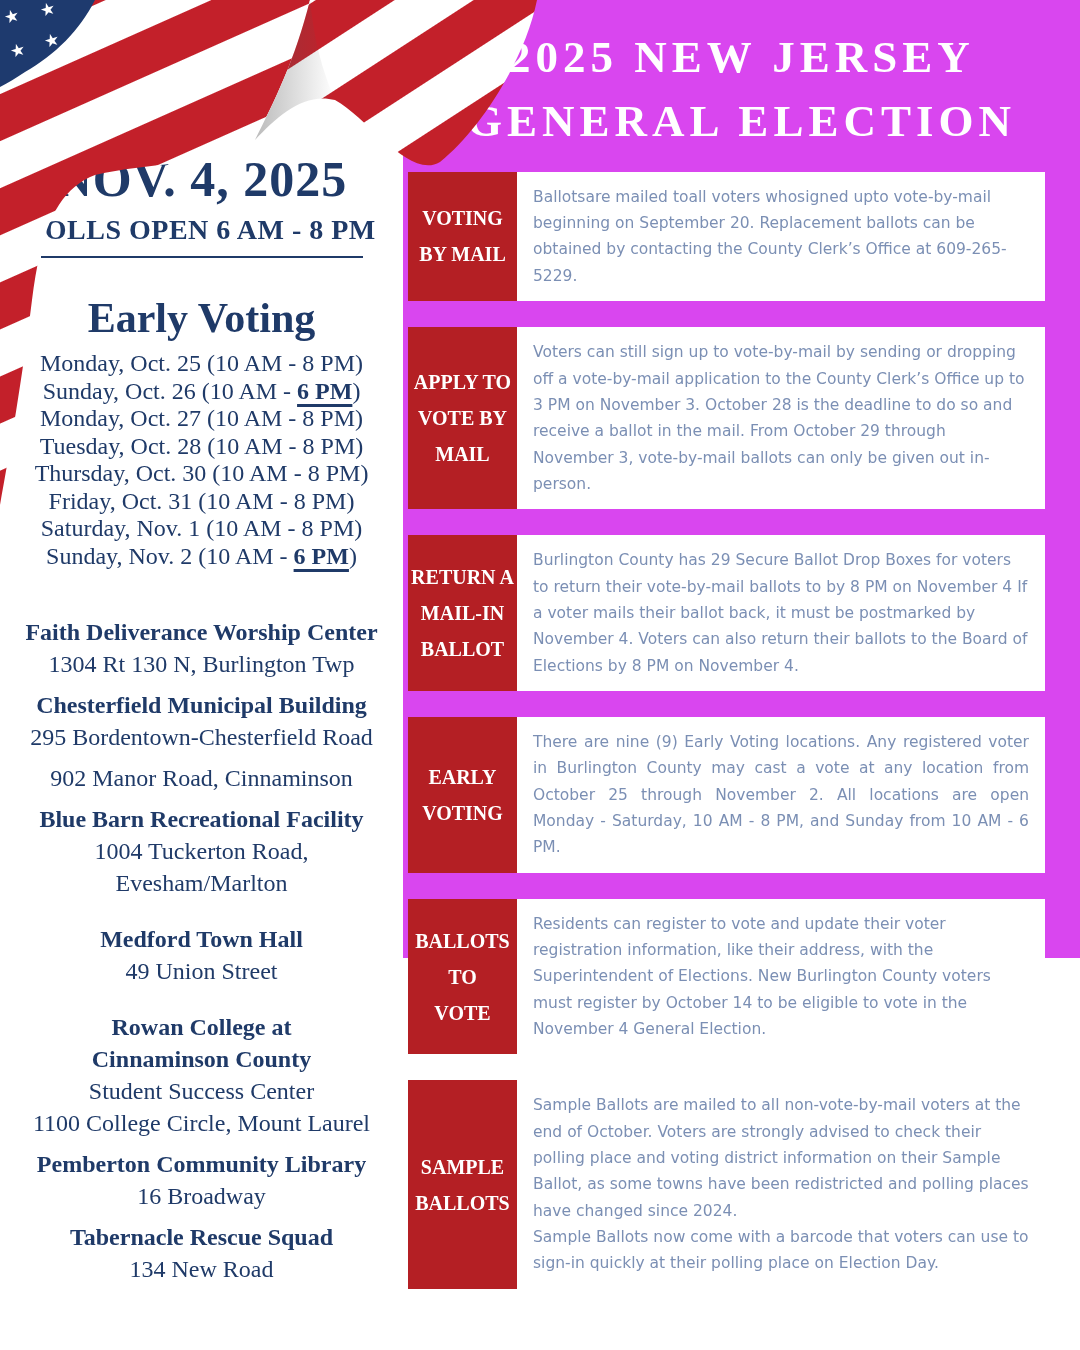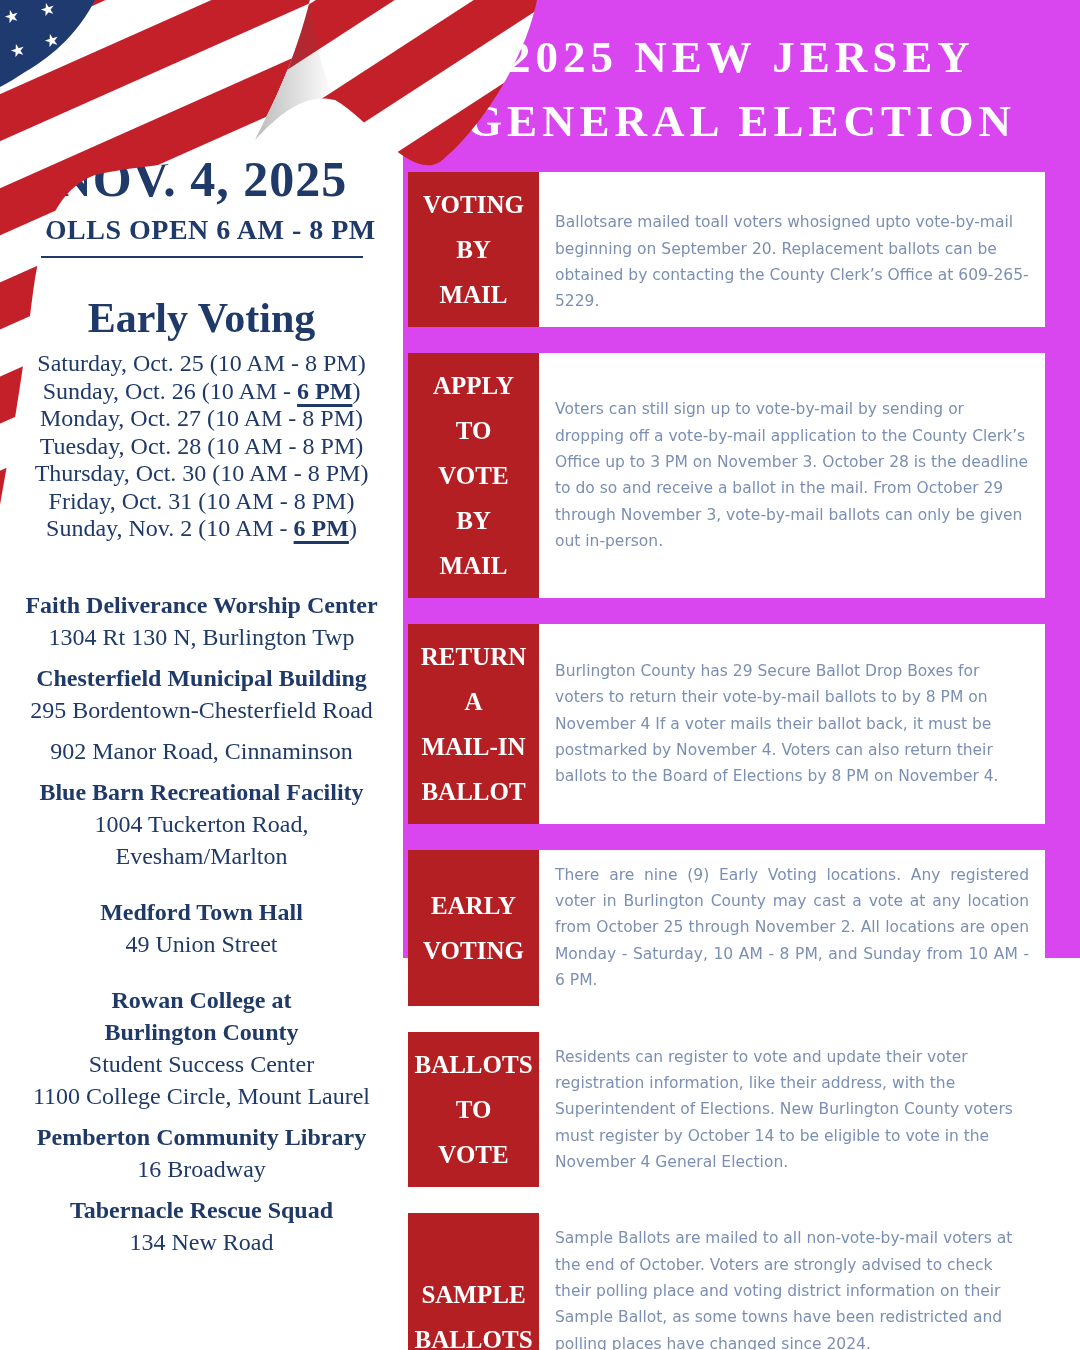--- a/index.html
+++ b/index.html
@@ -4,23 +4,23 @@
 <style>
   html,body{margin:0;padding:0;background:#e8e8e8;}
   .poster{position:relative;width:1080px;height:1350px;background:#ffffff;overflow:hidden;
           font-family:"Liberation Serif",serif;}
   
   .right-panel{position:absolute;left:403px;top:0;width:677px;height:958px;background:#d946ef;z-index:1;}
   .main-title{color:#ffffff;font-weight:bold;font-size:45px;letter-spacing:5px;text-align:center;
               margin:26px 8px 0;line-height:1.42;}
   .rows{margin:18px 35px 0 5px;}
   .info-row{display:flex;margin-bottom:26px;}
-  .info-label{width:105px;flex:none;background:#b41f24;color:#ffffff;font-weight:bold;font-size:25px;
+  .info-label{width:105px;flex:none;background:#b41f24;color:#ffffff;font-weight:bold;font-size:20px;
               line-height:1.8;display:flex;align-items:center;justify-content:center;text-align:center;
-              white-space:pre-line;padding:10px 13px;}
+              white-space:pre-line;padding:10px 2px;}
   .info-body{flex:1;background:#ffffff;color:#7b8fb4;font-family:"DejaVu Sans",sans-serif;
              font-size:15.5px;line-height:1.7;padding:12px 16px;display:flex;align-items:center;}
   .info-body span{white-space:pre-line;}
   .row-1 .info-body{min-height:78px;align-items:flex-end;}
   .row-2 .info-body{min-height:128px;}
   .row-3 .info-body{min-height:131px;}
   .row-4 .info-body{min-height:106px;}
   .row-4 .info-body span{text-align:justify;}
   .row-5 .info-body{min-height:94px;}
   .row-6 .info-body{min-height:181px;}
@@ -120,26 +120,27 @@
     </div>
   </div>
 
   <div class="left-col">
     <div class="date-h">NOV. 4, 2025</div>
     <div class="polls">POLLS OPEN 6 AM - 8 PM</div>
     <hr class="rule">
     <div class="ev-h">Early Voting</div>
 
     <div class="sched-list">
-      <div class="sched"><span>Saturday, Oct. 25 (10 AM - 8 PM)</span><span class="hl"></span><span></span></div>
+      <div class="sched"><span>Monday, Oct. 25 (10 AM - 8 PM)</span><span class="hl"></span><span></span></div>
       <div class="sched"><span>Sunday, Oct. 26 (10 AM - </span><span class="hl">6 PM</span><span>)</span></div>
       <div class="sched"><span>Monday, Oct. 27 (10 AM - 8 PM)</span><span class="hl"></span><span></span></div>
       <div class="sched"><span>Tuesday, Oct. 28 (10 AM - 8 PM)</span><span class="hl"></span><span></span></div>
       <div class="sched"><span>Thursday, Oct. 30 (10 AM - 8 PM)</span><span class="hl"></span><span></span></div>
       <div class="sched"><span>Friday, Oct. 31 (10 AM - 8 PM)</span><span class="hl"></span><span></span></div>
+      <div class="sched"><span>Saturday, Nov. 1 (10 AM - 8 PM)</span><span class="hl"></span><span></span></div>
       <div class="sched"><span>Sunday, Nov. 2 (10 AM - </span><span class="hl">6 PM</span><span>)</span></div>
     </div>
 
     <div class="locs">
       <div class="loc">
         <div class="loc-name">Faith Deliverance Worship Center</div>
         <div class="loc-addr">1304 Rt 130 N, Burlington Twp</div>
       </div>
       <div class="loc">
         <div class="loc-name">Chesterfield Municipal Building</div>
@@ -152,21 +153,21 @@
         <div class="loc-name">Blue Barn Recreational Facility</div>
         <div class="loc-addr">1004 Tuckerton Road,
 Evesham/Marlton</div>
       </div>
       <div class="loc big-gap">
         <div class="loc-name">Medford Town Hall</div>
         <div class="loc-addr">49 Union Street</div>
       </div>
       <div class="loc big-gap">
         <div class="loc-name">Rowan College at
-Burlington County</div>
+Cinnaminson County</div>
         <div class="loc-addr">Student Success Center
 1100 College Circle, Mount Laurel</div>
       </div>
       <div class="loc">
         <div class="loc-name">Pemberton Community Library</div>
         <div class="loc-addr">16 Broadway</div>
       </div>
       <div class="loc">
         <div class="loc-name">Tabernacle Rescue Squad</div>
         <div class="loc-addr">134 New Road</div>

